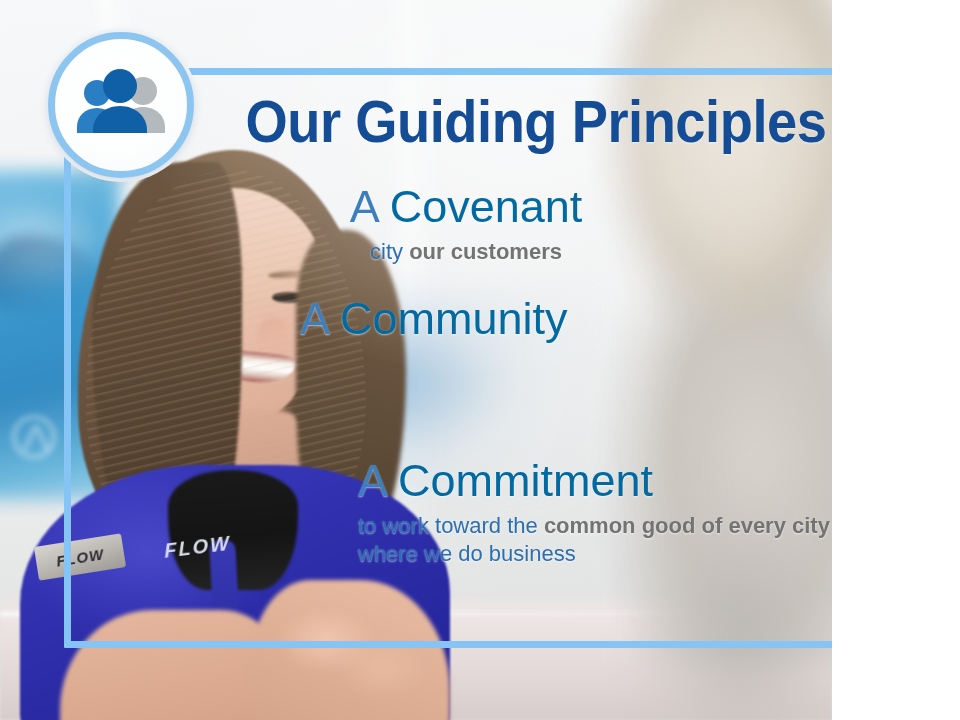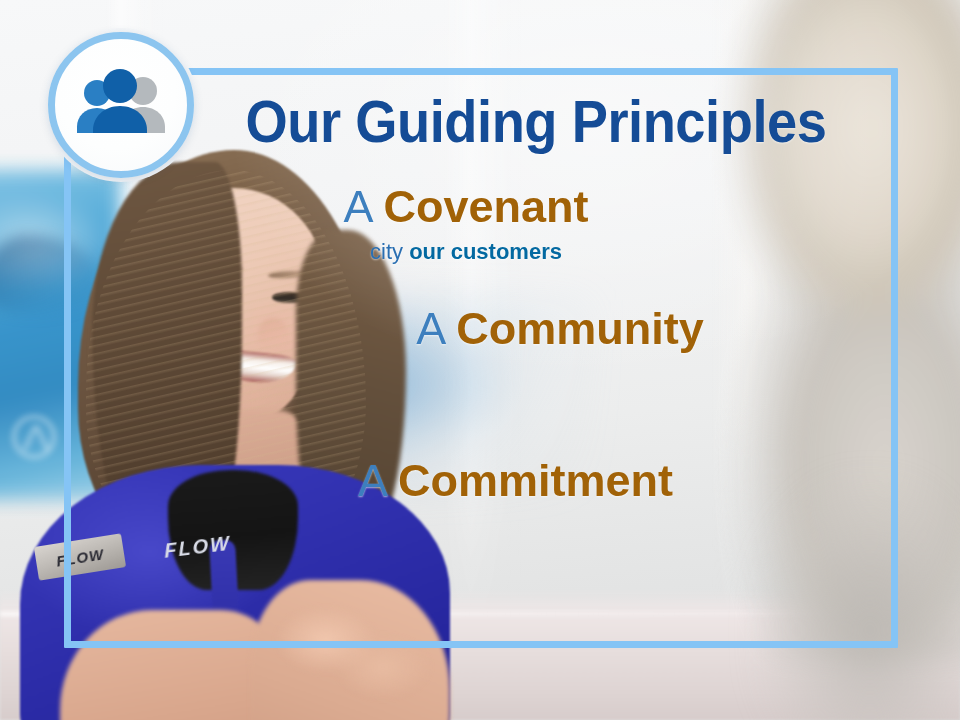--- a/index.html
+++ b/index.html
@@ -8,21 +8,21 @@
   html, body {
     width: 960px;
     height: 720px;
     overflow: hidden;
     background: #ffffff;
     font-family: "Liberation Sans", sans-serif;
   }
 
   #poster {
     position: relative;
-    width: 960px;
+    width: 832px;
     height: 720px;
     overflow: hidden;
     background: #e9ecef;
   }
 
   
   .photo-layer { position: absolute; inset: 0; }
 
   
   .bg-base {
@@ -361,34 +361,34 @@
   .p-title {
     font-size: 45px;
     line-height: 1.06;
     white-space: nowrap;
   }
   .p-title .article {
     font-weight: normal;
     color: #3d7fbe;
   }
   .p-title .key {
-    font-weight: bold;
-    color: #a16207;
+    font-weight: normal;
+    color: #0369a1;
   }
   .p-sub {
     font-size: 22px;
     line-height: 1.30;
     font-weight: normal;
     color: #2a6fb2;
     margin-top: 7px;
   }
-  .p-sub b { font-weight: bold; color: #0369a1; }
+  .p-sub b { font-weight: bold; color: #737373; }
 
   .principle-1 { left: 246px; top: 183px; width: 440px; text-align: center; }
-  .principle-2 { left: 300px; top: 305px; width: 520px; text-align: center; }
+  .principle-2 { left: 300px; top: 295px; width: 520px; text-align: left; }
   .principle-3 { left: 358px; top: 457px; width: 520px; text-align: left; }
 
   
   .bloom {
     position: absolute; inset: 0;
     background: radial-gradient(ellipse 520px 360px at 62% 18%, rgba(255,255,255,0.42), rgba(255,255,255,0) 70%);
     pointer-events: none;
   }
 </style>
 </head>
@@ -476,15 +476,18 @@
       <span class="article">A</span>
       <span class="key">Community</span>
     </div>
   </div>
 
   <div class="principle principle-3">
     <div class="p-title">
       <span class="article">A</span>
       <span class="key">Commitment</span>
     </div>
+    <div class="p-sub">
+      <span>to work toward the </span><b>common good of every city</b><span> where we do business</span>
+    </div>
   </div>
 
 </div>
 
 </body></html>

